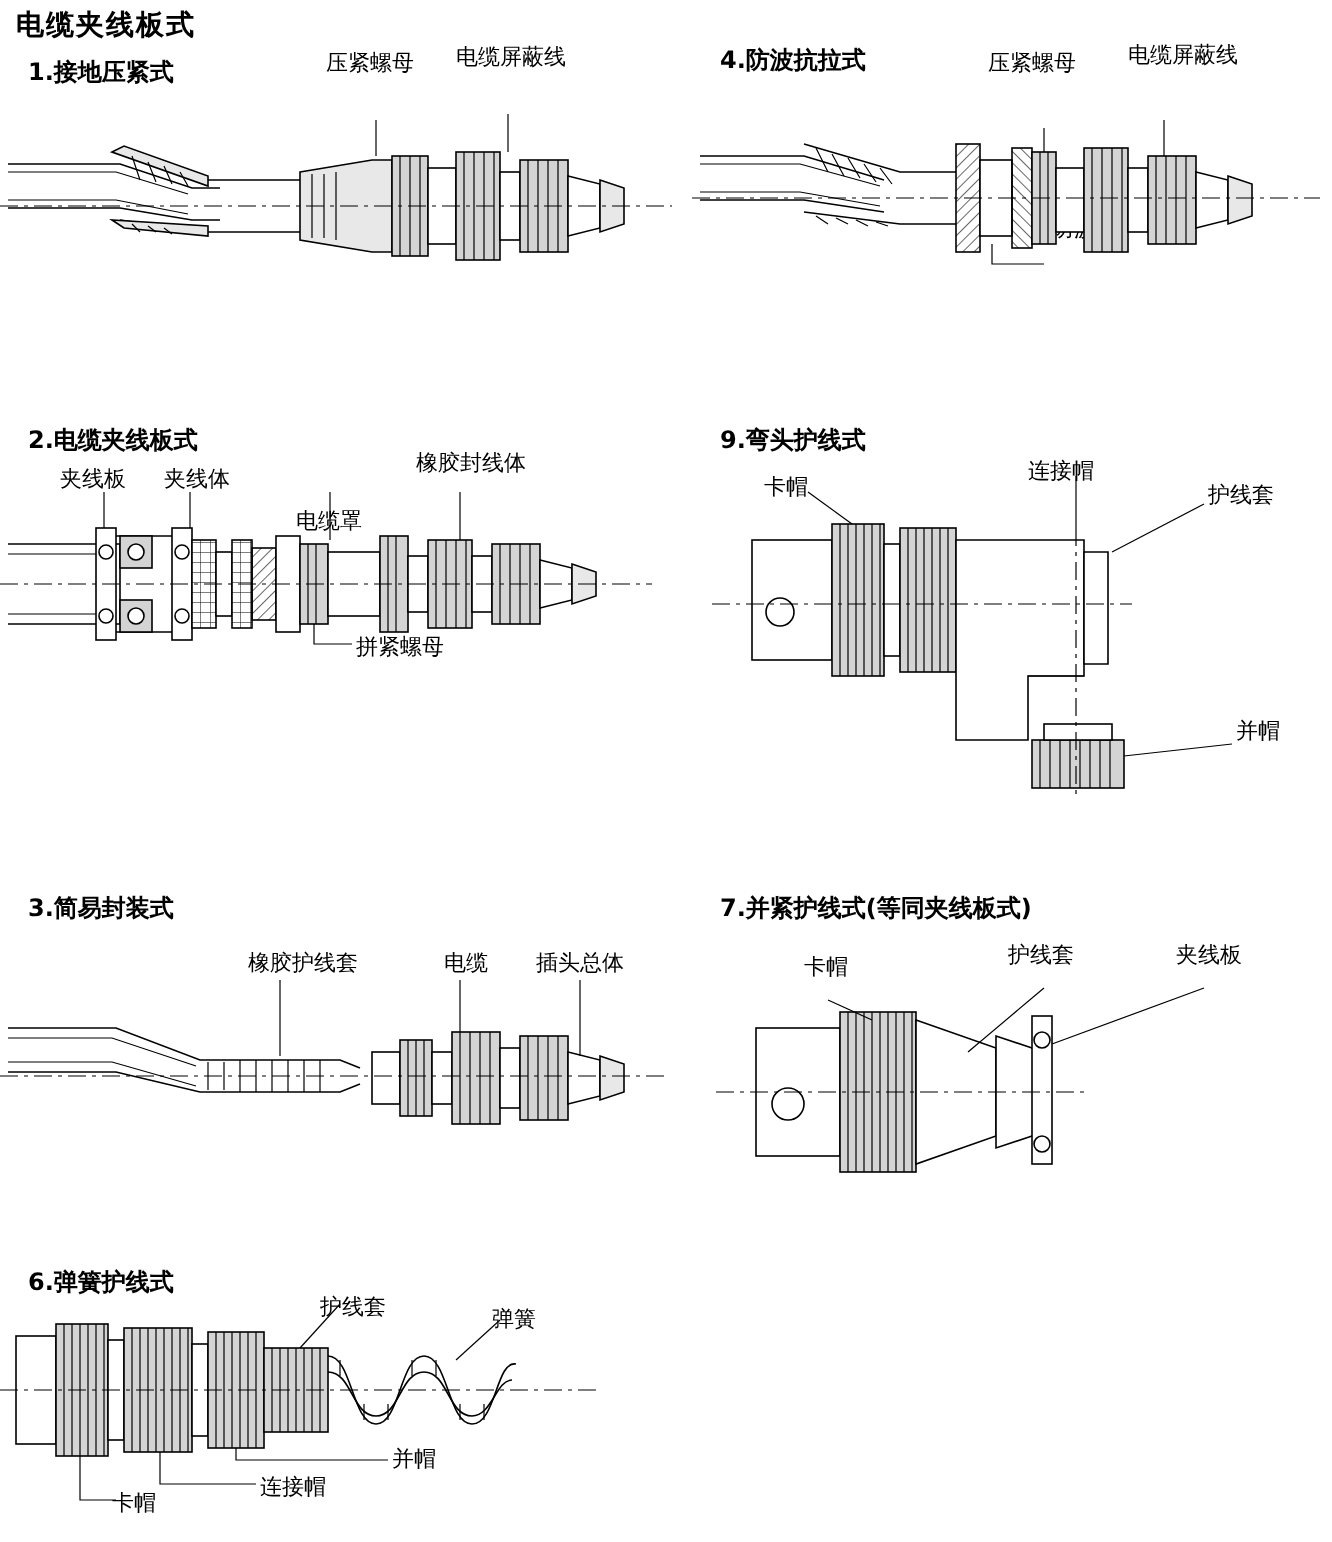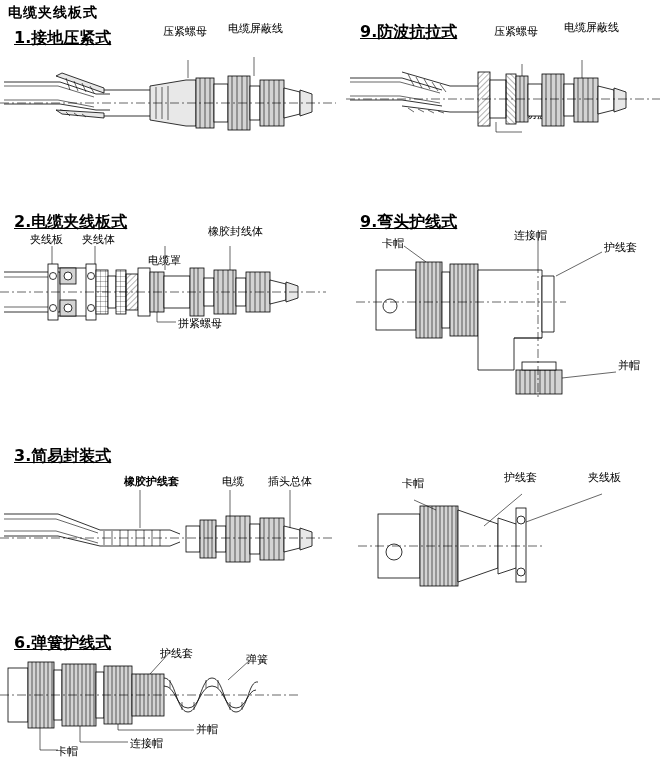--- a/index.html
+++ b/index.html
@@ -17,24 +17,23 @@
     position: absolute;
     left: 8px;
     top: 4px;
     font-size: 14px;
     font-weight: bold;
     letter-spacing: 1px;
   }
   .panel { position: absolute; }
   .panel-title {
     position: absolute;
-    font-size: 16px;
+    font-size: 12px;
     font-weight: bold;
     white-space: nowrap;
-    text-decoration: underline;
   }
   .lbl {
     position: absolute;
     font-size: 11px;
     white-space: nowrap;
     line-height: 1.1;
   }
   svg { display: block; }
   .ln { stroke: #000; fill: none; stroke-width: 0.8; }
   .lnt { stroke: #000; fill: none; stroke-width: 0.6; }
@@ -102,21 +101,21 @@
     <path class="fill-g" d="M300,44 L312,48 L312,66 L300,70 Z"></path>
 
     <line class="ctr" x1="0" y1="57" x2="336" y2="57"></line>
 
     <path class="lnt" d="M188,14 L188,32"></path>
     <path class="lnt" d="M254,11 L254,30"></path>
   </svg>
 </div>
 
 <div class="panel" style="left:346px; top:22px; width:320px; height:150px;">
-  <div class="panel-title" style="left:14px; top:0px;">9.防波抗拉式</div>
+  <div class="panel-title" style="left:14px; top:0px;">4.防波抗拉式</div>
   <div class="lbl" style="left:148px; top:4px;">压紧螺母</div>
   <div class="lbl" style="left:218px; top:0px;">电缆屏蔽线</div>
   <div class="lbl" style="left:180px; top:87px;">防波套</div>
   <svg width="320" height="130" style="position:absolute; left:0; top:24px;">
 
     <path class="ln" d="M4,32 L56,32 L96,44"></path>
     <path class="ln" d="M4,54 L56,54 L96,60"></path>
     <path class="lnt" d="M4,36 L54,36 L94,47 M4,50 L54,50 L94,57"></path>
 
     <path class="ln" d="M56,26 L104,40 L132,40"></path>
@@ -233,21 +232,21 @@
 
     <path class="lnt" d="M58,8 L80,24"></path>
     <path class="lnt" d="M192,0 L192,26"></path>
     <path class="lnt" d="M256,14 L210,38"></path>
     <path class="lnt" d="M270,134 L216,140"></path>
   </svg>
 </div>
 
 <div class="panel" style="left:0px; top:446px; width:340px; height:160px;padding-left:36px;">
   <div class="panel-title" style="left:14px; top:0px;">3.简易封装式</div>
-  <div class="lbl" style="left:124px; top:30px;font-weight:bold;">橡胶护线套</div>
+  <div class="lbl" style="left:124px; top:30px;">橡胶护线套</div>
   <div class="lbl" style="left:222px; top:30px;">电缆</div>
   <div class="lbl" style="left:268px; top:30px;">插头总体</div>
   <svg width="340" height="120" style="position:absolute; left:0; top:44px;">
 
     <path class="ln" d="M4,24 L58,24 L100,40 L170,40 L180,44"></path>
     <path class="ln" d="M4,46 L58,46 L100,56 L170,56 L180,52"></path>
     <path class="lnt" d="M4,29 L56,29 L98,43 M4,41 L56,41 L98,53"></path>
     <path class="lnt" d="M104,41 L104,55 M112,41 L112,55 M120,40 L120,56 M128,40 L128,56 M136,40 L136,56 M144,40 L144,56 M152,40 L152,56 M160,40 L160,56"></path>
 
     <rect class="fill-w" x="186" y="36" width="14" height="26"></rect>
@@ -263,20 +262,21 @@
     <path class="fill-g" d="M300,38 L312,42 L312,56 L300,60 Z"></path>
     <line class="ctr" x1="0" y1="48" x2="334" y2="48"></line>
 
     <path class="lnt" d="M140,0 L140,38"></path>
     <path class="lnt" d="M230,0 L230,26"></path>
     <path class="lnt" d="M290,0 L290,38"></path>
   </svg>
 </div>
 
 <div class="panel" style="left:346px; top:446px; width:320px; height:170px;">
+  <div class="panel-title" style="left:14px; top:0px;">7.并紧护线式(等同夹线板式)</div>
   <div class="lbl" style="left:56px; top:32px;">卡帽</div>
   <div class="lbl" style="left:158px; top:26px;">护线套</div>
   <div class="lbl" style="left:242px; top:26px;">夹线板</div>
   <svg width="320" height="140" style="position:absolute; left:0; top:40px;">
 
     <rect class="fill-w" x="32" y="28" width="42" height="64"></rect>
     <circle class="fill-w" cx="48" cy="66" r="8"></circle>
 
     <rect class="fill-gg" x="74" y="20" width="38" height="80"></rect>
     <path class="lnt" d="M78,20 L78,100 M82,20 L82,100 M86,20 L86,100 M90,20 L90,100 M94,20 L94,100 M98,20 L98,100 M102,20 L102,100 M106,20 L106,100 M110,20 L110,100"></path>

